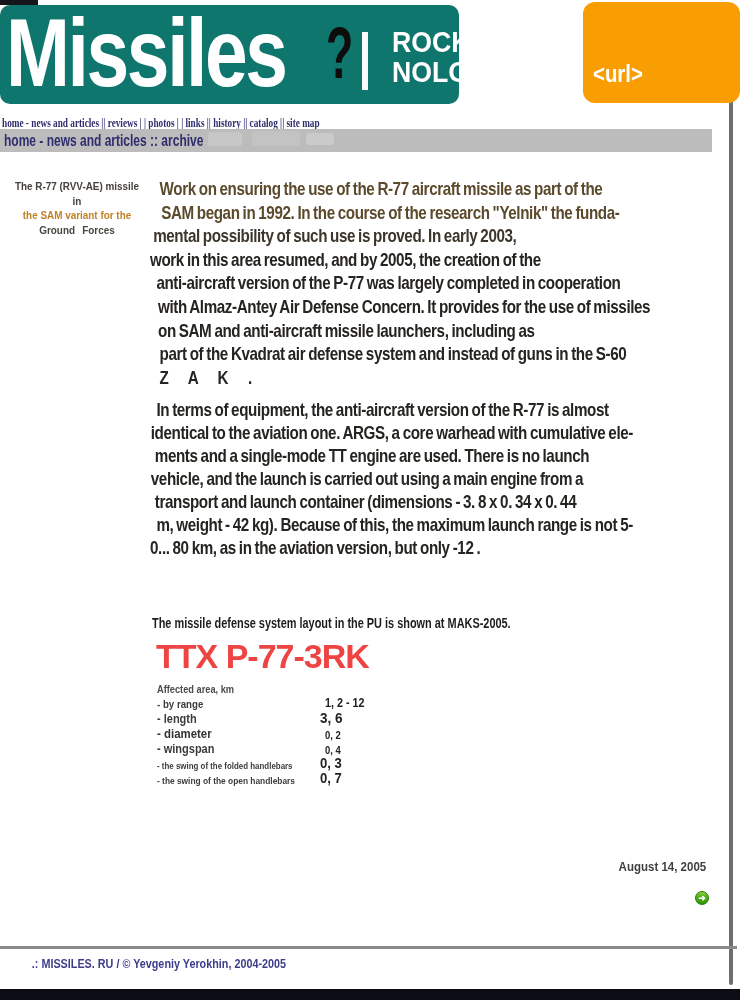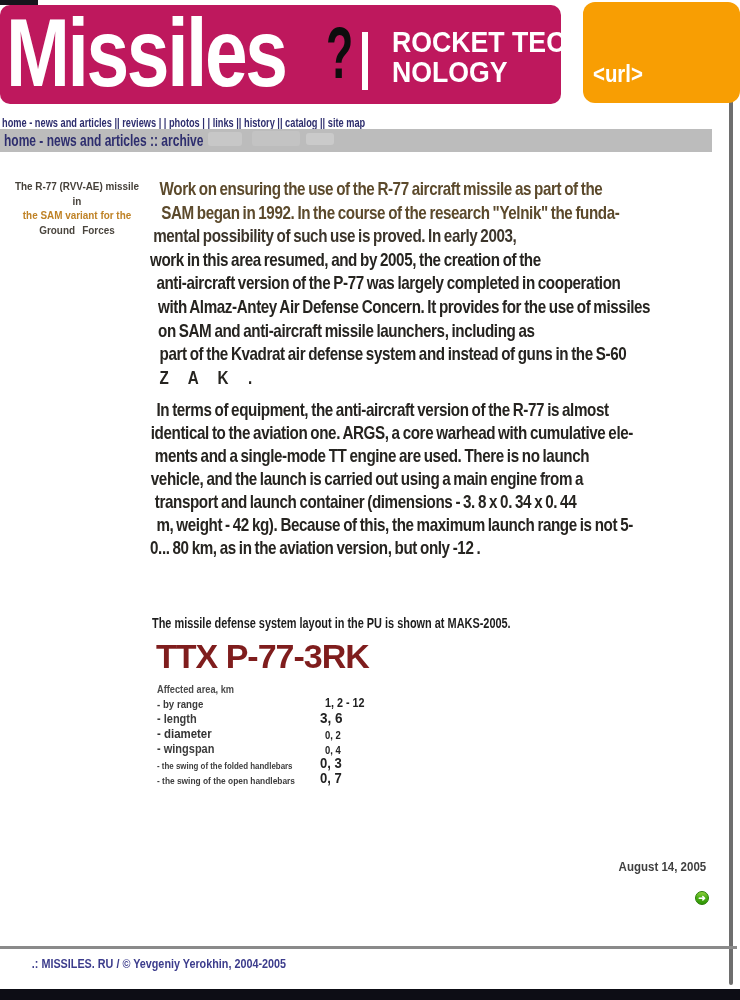--- a/index.html
+++ b/index.html
@@ -2,41 +2,41 @@
 <html><head>
 <meta charset="utf-8">
 <style>
   html,body{margin:0;padding:0;}
   body{
     width:740px;height:1000px;position:relative;background:#ffffff;
     font-family:"Liberation Sans",sans-serif;overflow:hidden;
   }
   
   .top-sliver{position:absolute;left:0;top:0;width:38px;height:5px;background:#15151c;}
-  .hdr-main{position:absolute;left:0;top:5px;width:561px;height:99px;background:#be185d;border-radius:10px;}
+  .hdr-main{position:absolute;left:0;top:5px;width:459px;height:99px;background:#0f766e;border-radius:10px;}
   .brand{
     position:absolute;left:6px;top:-4px;color:#ffffff;font-weight:bold;font-size:96px;
     letter-spacing:-3px;line-height:104px;transform:scaleX(0.80);transform-origin:left top;white-space:nowrap;
   }
   .qmark{
     position:absolute;left:326px;top:12px;color:#0d0d0d;font-weight:bold;font-size:72px;
     line-height:72px;transform:scaleX(0.62);transform-origin:left top;
   }
   .vbar{position:absolute;left:362px;top:27px;width:6px;height:58px;background:#ffffff;}
   .tagline{
     position:absolute;left:392px;top:22px;color:#ffffff;font-weight:bold;font-size:29px;
     line-height:30px;transform:scaleX(0.92);transform-origin:left top;white-space:nowrap;
   }
   .hdr-url{position:absolute;left:583px;top:2px;width:157px;height:101px;background:#F89E03;border-radius:12px;cursor:pointer;}
   .url-text{
     position:absolute;left:10px;top:58px;color:#ffffff;font-weight:bold;font-size:24px;
     transform:scaleX(0.85);transform-origin:left top;white-space:nowrap;
   }
   
-  .nav{position:absolute;left:2px;top:113px;width:654px;white-space:nowrap;}
+  .nav{position:absolute;left:2px;top:113px;width:654px;white-space:nowrap;font-family:Liberation Serif, serif;}
   .nav span{
     display:inline-block;color:#2e2e6e;font-weight:bold;font-size:12px;
     transform:scaleX(0.77);transform-origin:left top;cursor:pointer;
   }
   .crumb-bar{position:absolute;left:0;top:129px;width:712px;height:23px;background:#bcbcbc;}
   .crumb-text{
     position:absolute;left:4px;top:0;line-height:23px;color:#2e2e6e;font-weight:bold;font-size:16px;
     display:inline-block;transform:scaleX(0.75);transform-origin:left top;white-space:nowrap;cursor:pointer;
   }
   .smudge{position:absolute;background:#c7c7c7;border-radius:3px;}
@@ -63,21 +63,21 @@
   .tone-mid{color:#3c352b;}
   .zak{letter-spacing:10px;}
   .i2{margin-left:14px;} .i1{margin-left:8px;} .i1b{margin-left:10px;} .i1c{margin-left:12px;}
   .i0{margin-left:0;} .ih{margin-left:4px;} .ihb{margin-left:6px;} .ihc{margin-left:1px;}
   
   .caption{
     position:absolute;left:152px;top:615px;color:#1d1d1d;font-weight:bold;font-size:14px;
     transform:scaleX(0.78);transform-origin:left top;white-space:nowrap;
   }
   .spec-title{
-    position:absolute;left:156px;top:638px;color:#7f1d1d;font-weight:bold;font-size:34px;
+    position:absolute;left:156px;top:638px;color:#ef4444;font-weight:bold;font-size:34px;
     letter-spacing:-1px;line-height:36px;white-space:nowrap;
   }
   
   .spec{position:absolute;left:157px;top:680px;width:330px;}
   .srow{position:relative;height:15.2px;}
   .slabel{position:absolute;left:0;bottom:0;color:#3c3c3c;font-weight:bold;white-space:nowrap;
     transform:scaleX(0.88);transform-origin:left bottom;}
   .sval{position:absolute;left:163px;bottom:0;color:#222222;font-weight:bold;white-space:nowrap;
     transform:scaleX(0.9);transform-origin:left bottom;}
   .lab-hdr{font-size:10.5px;color:#4c4c4c;}

